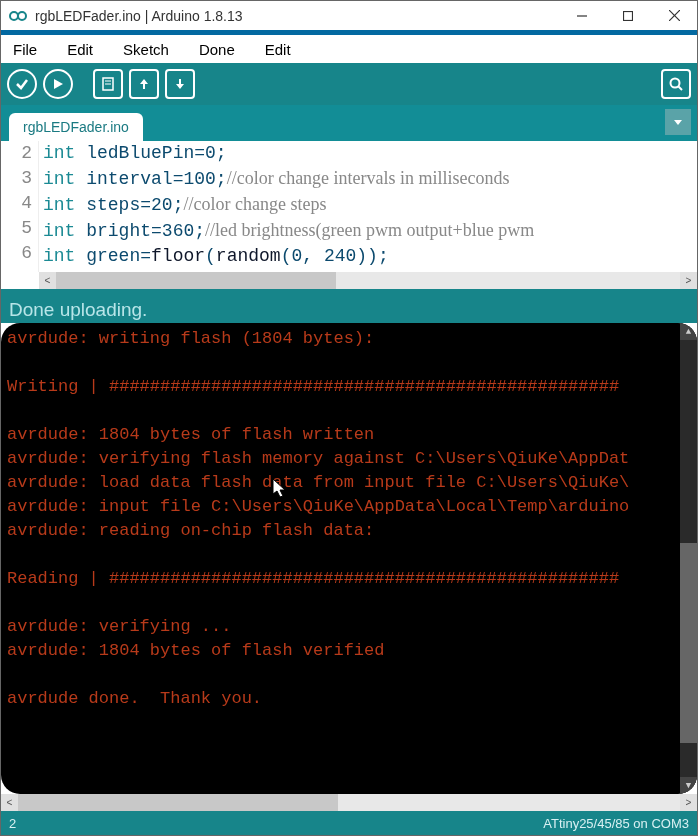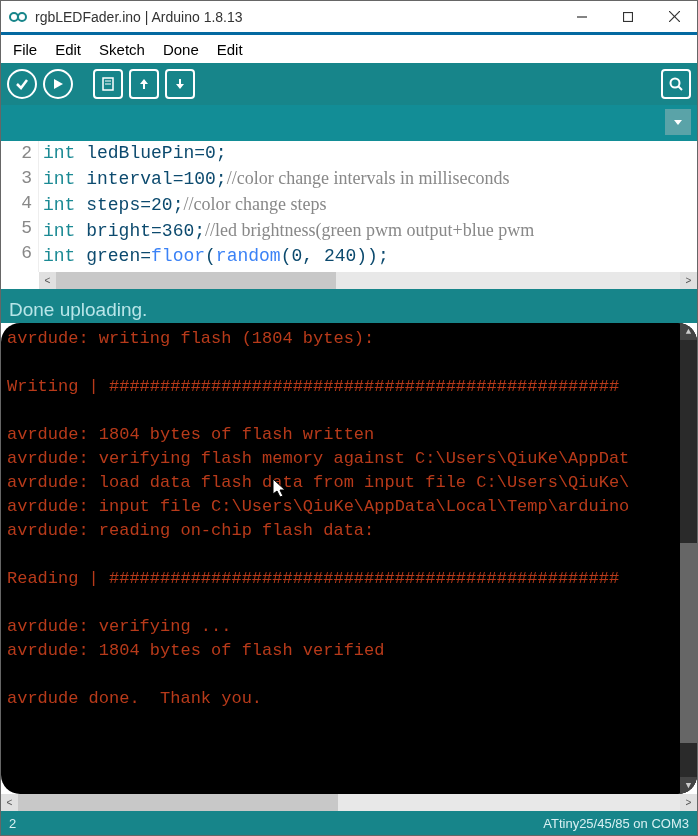--- a/index.html
+++ b/index.html
@@ -12,41 +12,41 @@
     border: 1px solid #666;
     position: relative;
   }
   
   .titlebar {
     height: 34px;
     display: flex;
     align-items: center;
     padding: 0 0 0 8px;
     background: #fff;
-    border-bottom: 3px solid #0369a1;
+    border-bottom: 5px solid #0369a1;
   }
   .app-icon {
     width: 18px; height: 18px;
     margin-right: 8px;
     display:flex;align-items:center;justify-content:center;
   }
   .title-text { font-size: 14px; color: #333; flex:1;}
   .win-controls { display:flex; height:100%;}
   .win-btn {
     width:46px; height:100%;
     display:flex;align-items:center;justify-content:center;
     font-size:14px; color:#333;
   }
   
   .menubar {
     height: 28px;
     display:flex; align-items:center;
     padding:0 4px;
     font-size:15px;
-    gap:2px;
+    gap:14px;
   }
   .menu-item { padding:2px 8px; }
   
   .toolbar {
     height: 42px;
     background: #17858a;
     display:flex; align-items:center;
     padding:0 6px;
     gap:6px;
   }
@@ -107,21 +107,21 @@
     width:38px;
     text-align:right;
     padding-right:6px;
     color:#888;
     user-select:none;
     background:#fff;
     border-right:1px solid #eee;
   }
   .code-lines { padding-left:4px; overflow:hidden;}
   .kw { color:#1b8a94; }
-  .fn { color:#3b82f6; }
+  .fn { color:#0f172a; }
   .com { color:#888;font-family:Liberation Serif, serif; }
   .txt { color:#0c4a6e; }
   .hscroll {
     height:17px;
     background:#f0f0f0;
     display:flex;align-items:center;
     margin-left:38px;
   }
   .hscroll .arrow{
     width:17px;height:17px;background:#e0e0e0;
@@ -269,20 +269,21 @@
   <div class="tool-spacer"></div>
   <div class="serial-btn">
     <svg width="16" height="16" viewBox="0 0 16 16">
         <circle cx="7" cy="7" r="4.5" fill="none" stroke="#fff" stroke-width="2"></circle>
         <line x1="10.5" y1="10.5" x2="14" y2="14" stroke="#fff" stroke-width="2"></line>
       </svg>
   </div>
 </div>
 
 <div class="tabbar">
+  <div class="filetab">rgbLEDFader.ino</div>
   <div class="tab-dropdown">
     <svg width="12" height="12" viewBox="0 0 12 12">
         <polygon points="2,4 10,4 6,9" fill="#fff"></polygon>
       </svg>
   </div>
 </div>
 
 <div class="editor">
   <div class="code-area">
     <div class="gutter" id="gutter"><div>2</div><div>3</div><div>4</div><div>5</div><div>6</div></div>

